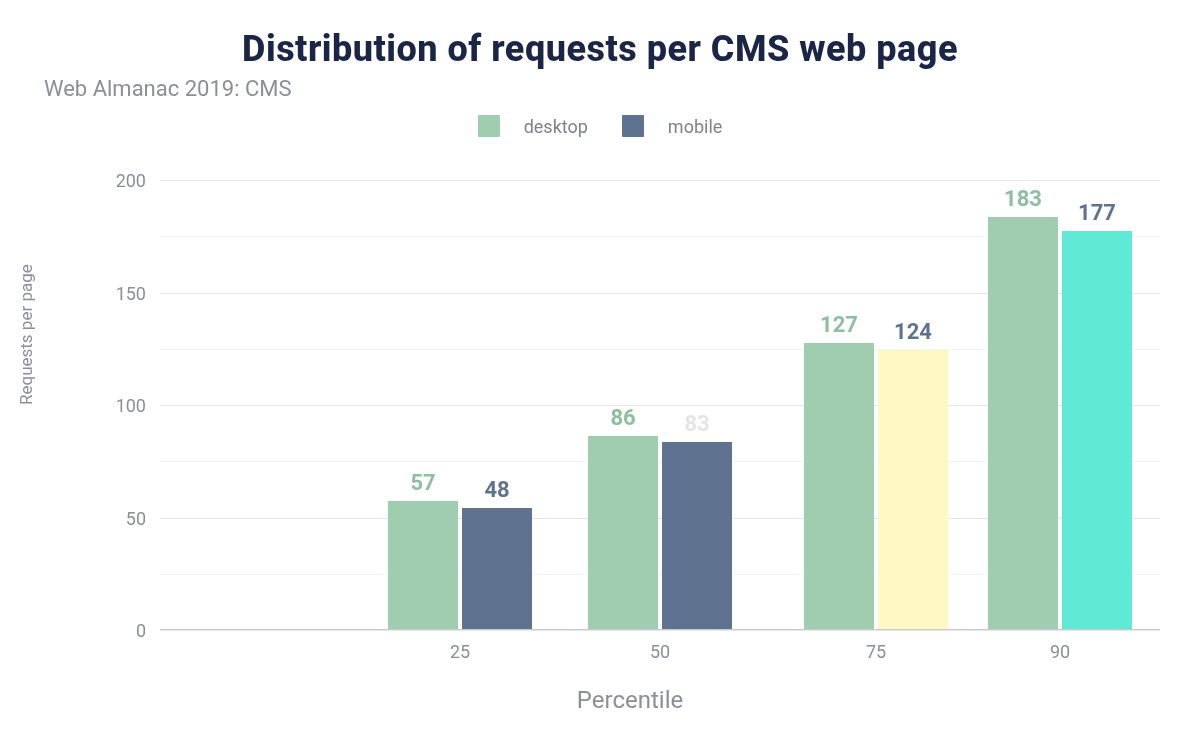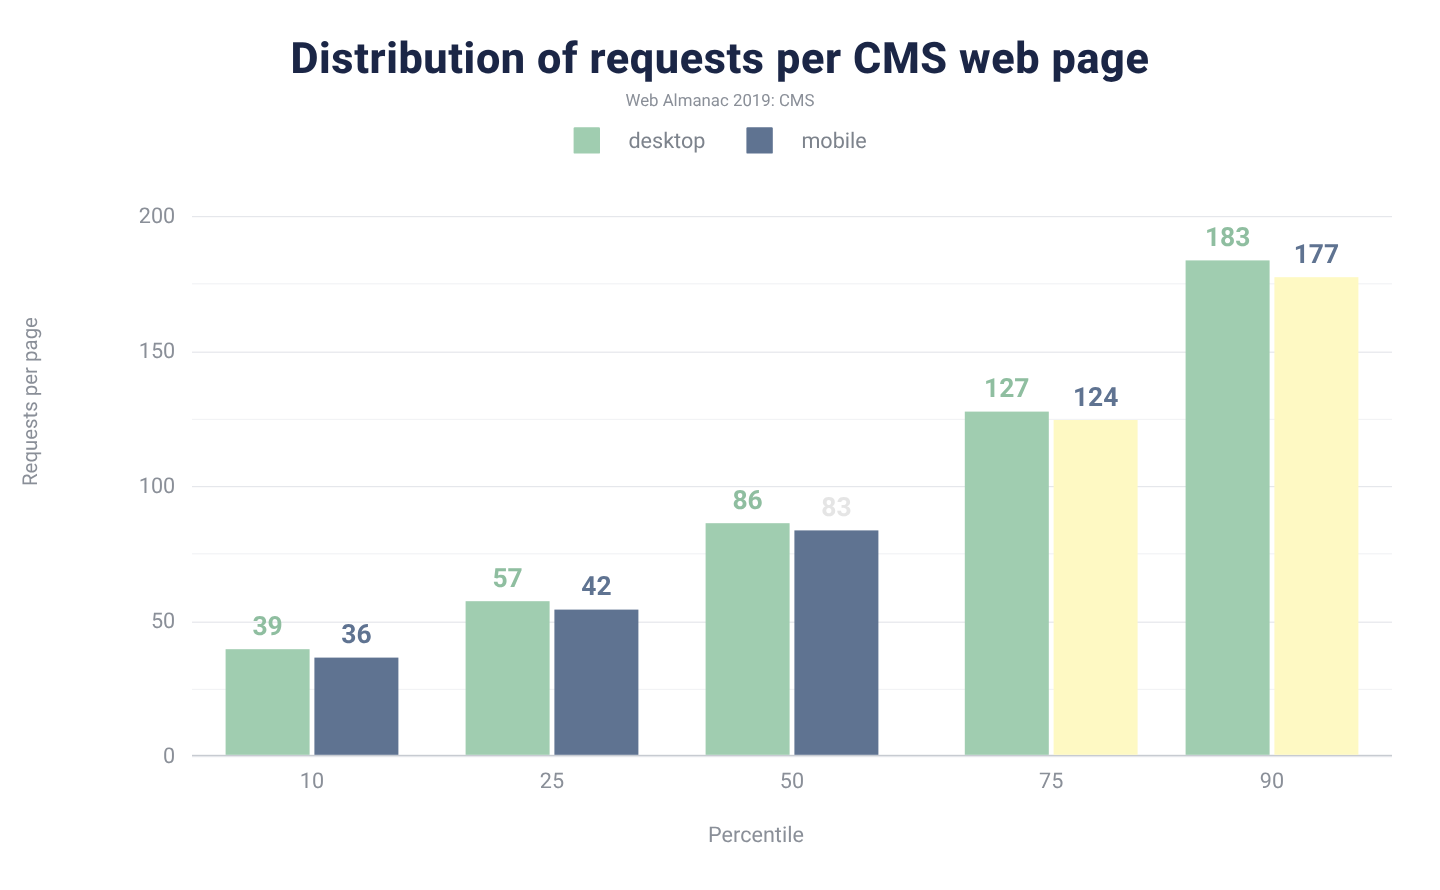--- a/index.html
+++ b/index.html
@@ -17,24 +17,25 @@
     padding-top: 28px;
   }
   .title {
     text-align: center;
     font-weight: 800;
     font-size: 36px;
     color: #1b2646;
     letter-spacing: 0.5px;
   }
   .subtitle {
-    text-align: center;
-    font-size: 14px;
+    text-align: left;
+    font-size: 22px;
     color: #8a8f98;
     margin-top: 6px;
+    margin-left: 44px;
   }
   .legend {
     display: flex;
     justify-content: center;
     gap: 34px;
     margin-top: 14px;
     font-size: 18px;
     color: #7d838c;
   }
   .legend-item { display: flex; align-items: center; gap: 24px; }
@@ -120,21 +121,21 @@
     left: 50%;
     transform: translateX(-50%);
     margin-top: 12px;
     font-size: 18px;
     color: #8a8f98;
   }
   .xlabel {
     position: absolute;
     left: 0; right: 0;
     text-align: center;
-    font-size: 18px;
+    font-size: 24px;
     color: #8a8f98;
   }
 </style>
 </head>
 <body>
 
 <div class="chart-wrap">
   <div class="title">Distribution of requests per CMS web page</div>
   <div class="subtitle">Web Almanac 2019: CMS</div>
 
@@ -161,35 +162,26 @@
         <div class="grid-line" style="top: 450px;"></div>
         <div class="ytick" style="top: 450px;">0</div>
         <div class="grid-line" style="top: 337.5px;"></div>
         <div class="ytick" style="top: 337.5px;">50</div>
         <div class="grid-line" style="top: 225px;"></div>
         <div class="ytick" style="top: 225px;">100</div>
         <div class="grid-line" style="top: 112.5px;"></div>
         <div class="ytick" style="top: 112.5px;">150</div>
         <div class="grid-line" style="top: 0px;"></div>
         <div class="ytick" style="top: 0px;">200</div>
-        <div class="group" style="left: 0px; width: 200px;">
-          <div class="bar desktop" style="height: 87.75px; background: rgb(160, 205, 176);">
-            <div class="bar-label" style="color: rgb(143, 190, 160);">39</div>
-          </div>
-          <div class="bar mobile" style="height: 81px; background: rgb(95, 115, 145);">
-            <div class="bar-label" style="color: rgb(95, 115, 145);">36</div>
-          </div>
-          <div class="xtick">10</div>
-        </div>
         <div class="group" style="left: 200px; width: 200px;">
           <div class="bar desktop" style="height: 128.25px; background: rgb(160, 205, 176);">
             <div class="bar-label" style="color: rgb(143, 190, 160);">57</div>
           </div>
           <div class="bar mobile" style="height: 121.5px; background: rgb(95, 115, 145);">
-            <div class="bar-label" style="color: rgb(95, 115, 145);">42</div>
+            <div class="bar-label" style="color: rgb(95, 115, 145);">48</div>
           </div>
           <div class="xtick">25</div>
         </div>
         <div class="group" style="left: 400px; width: 200px;">
           <div class="bar desktop" style="height: 193.5px; background: rgb(160, 205, 176);">
             <div class="bar-label" style="color: rgb(143, 190, 160);">86</div>
           </div>
           <div class="bar mobile" style="height: 186.75px; background: rgb(95, 115, 145);">
             <div class="bar-label" style="color: #e5e5e5;">83</div>
           </div>
@@ -201,21 +193,21 @@
           </div>
           <div class="bar mobile" style="height: 279px; background: #fef9c3;">
             <div class="bar-label" style="color: rgb(95, 115, 145);">124</div>
           </div>
           <div class="xtick">75</div>
         </div>
         <div class="group" style="left: 800px; width: 200px;">
           <div class="bar desktop" style="height: 411.75px; background: rgb(160, 205, 176); padding-left: 36px;">
             <div class="bar-label" style="color: rgb(143, 190, 160);">183</div>
           </div>
-          <div class="bar mobile" style="height: 398.25px; background: #fef9c3; text-align: center;">
+          <div class="bar mobile" style="height: 398.25px; background: #5eead4; text-align: center;">
             <div class="bar-label" style="color: rgb(95, 115, 145);">177</div>
           </div>
           <div class="xtick">90</div>
         </div>
       </div>
     <div class="xlabel" id="xlabel" style="top: 506px;">Percentile</div>
   </div>
 </div>
 
 </body></html>

